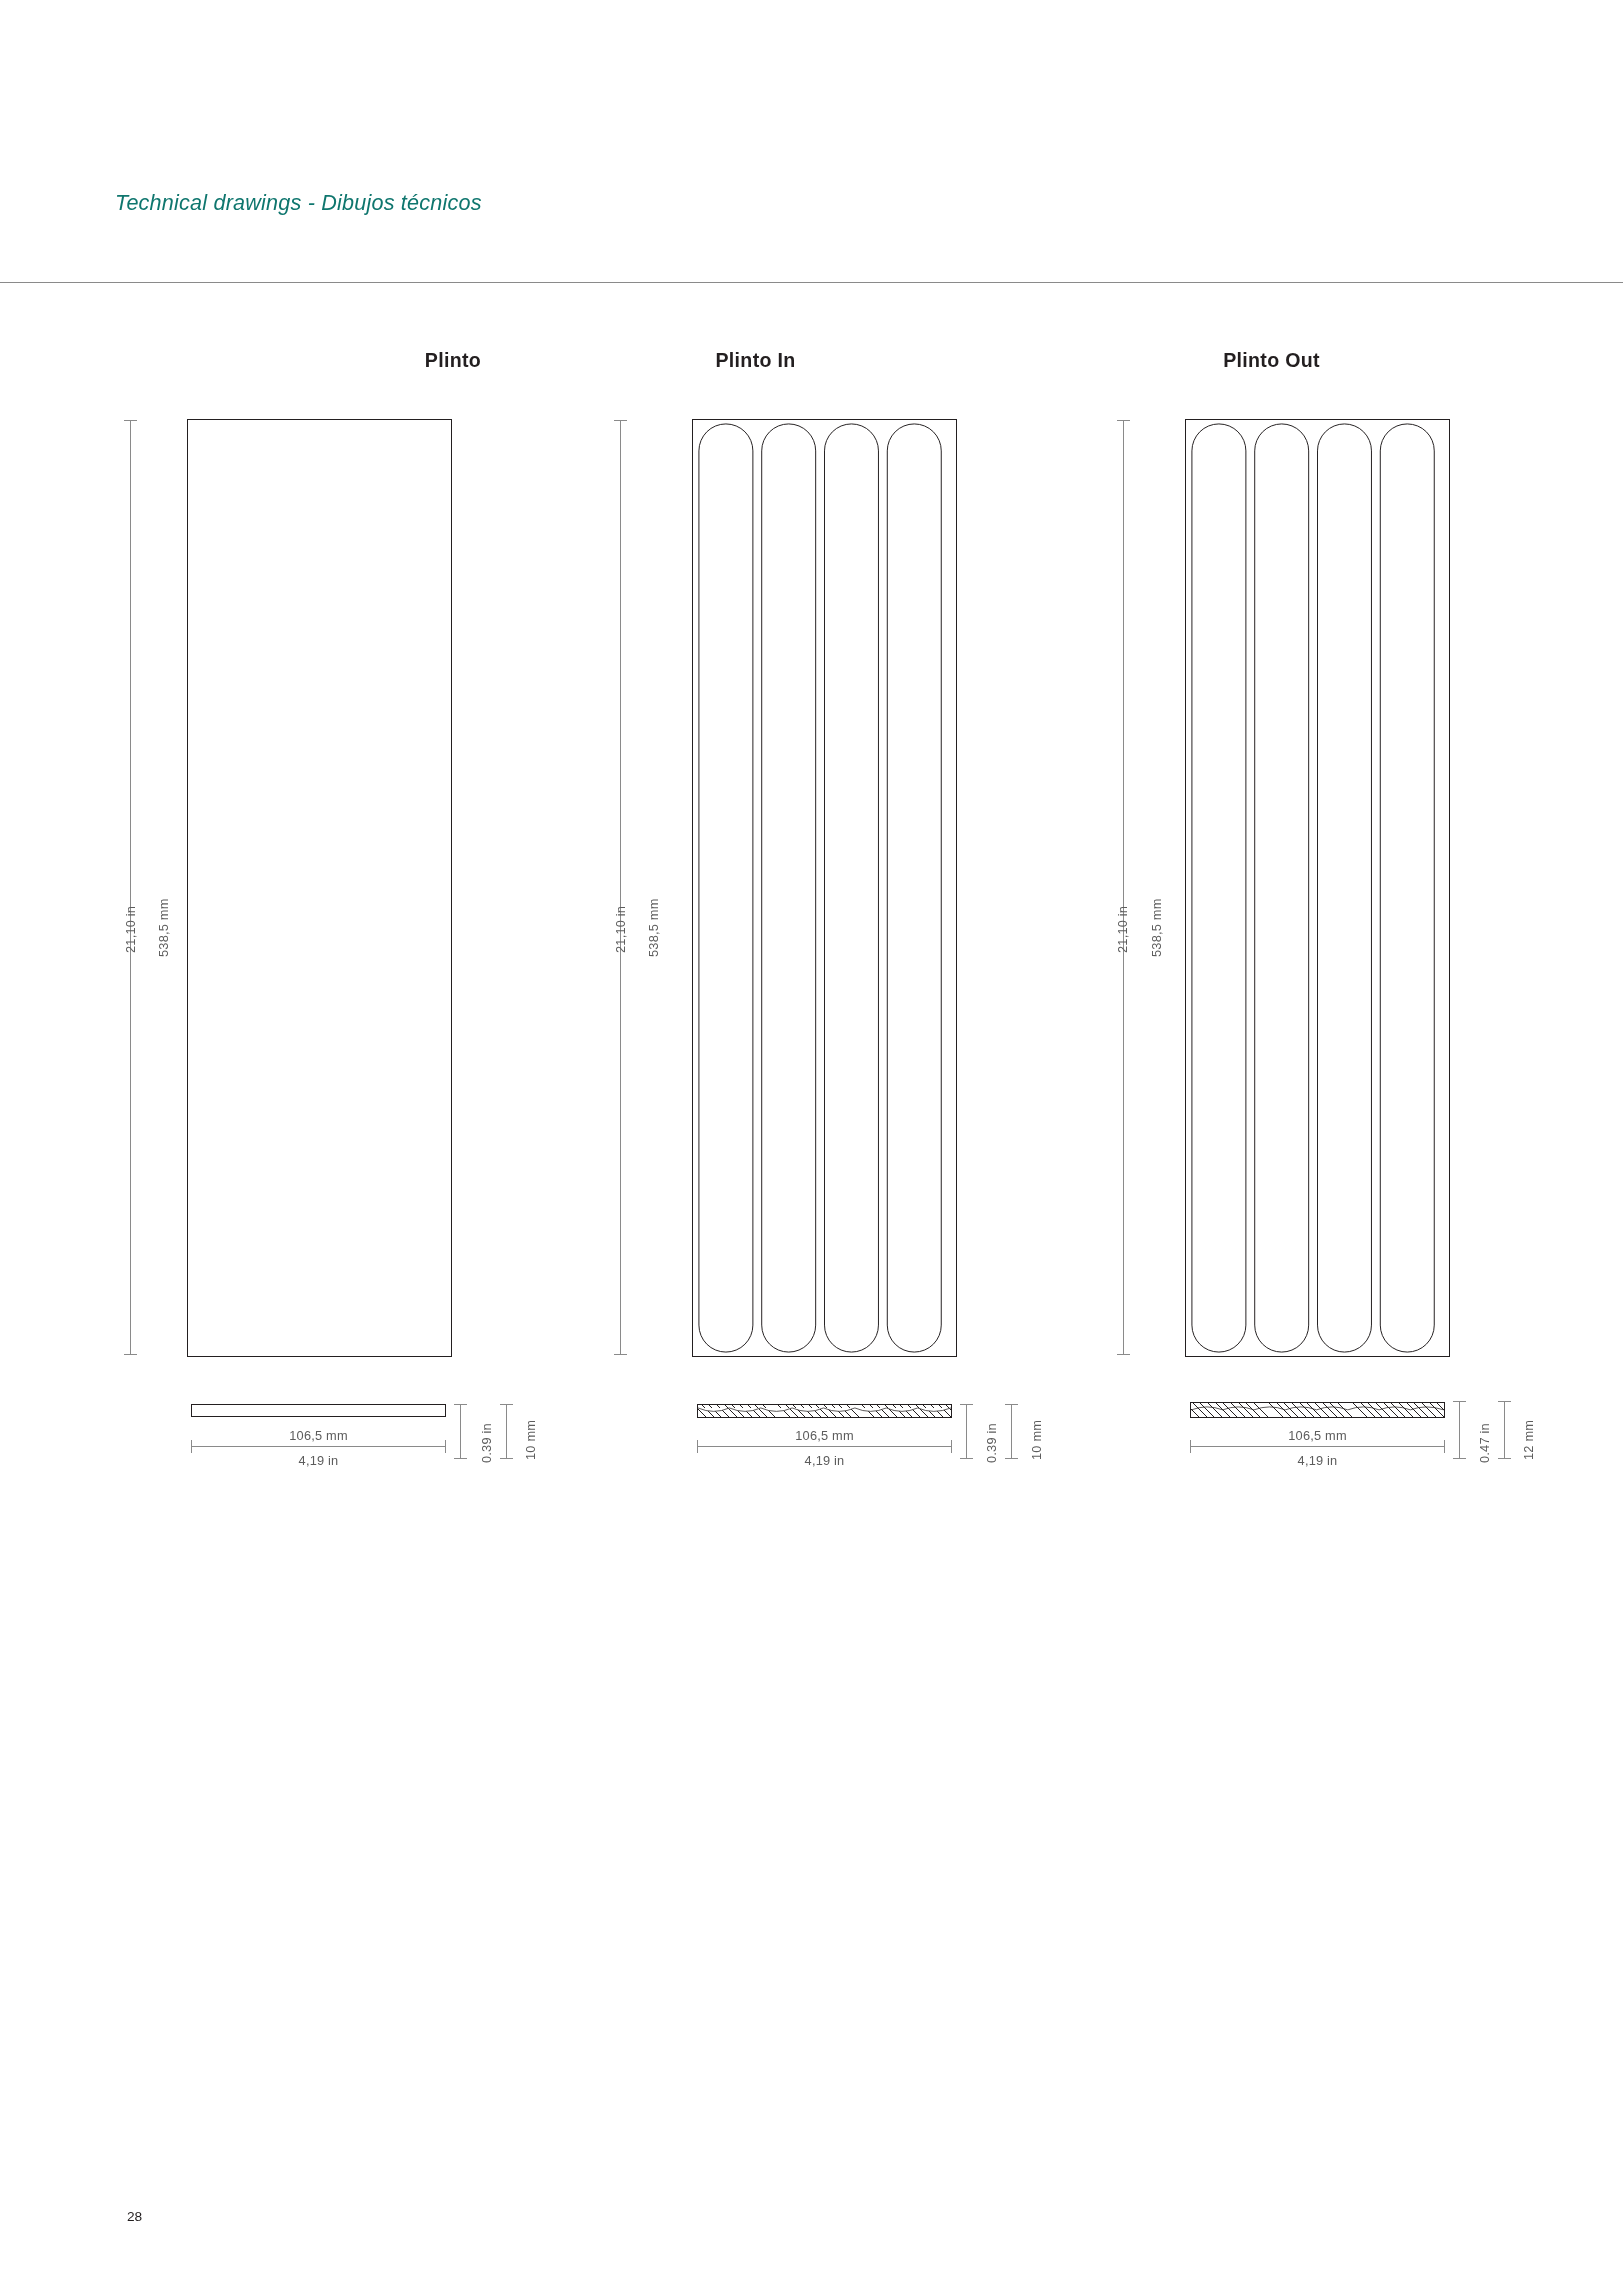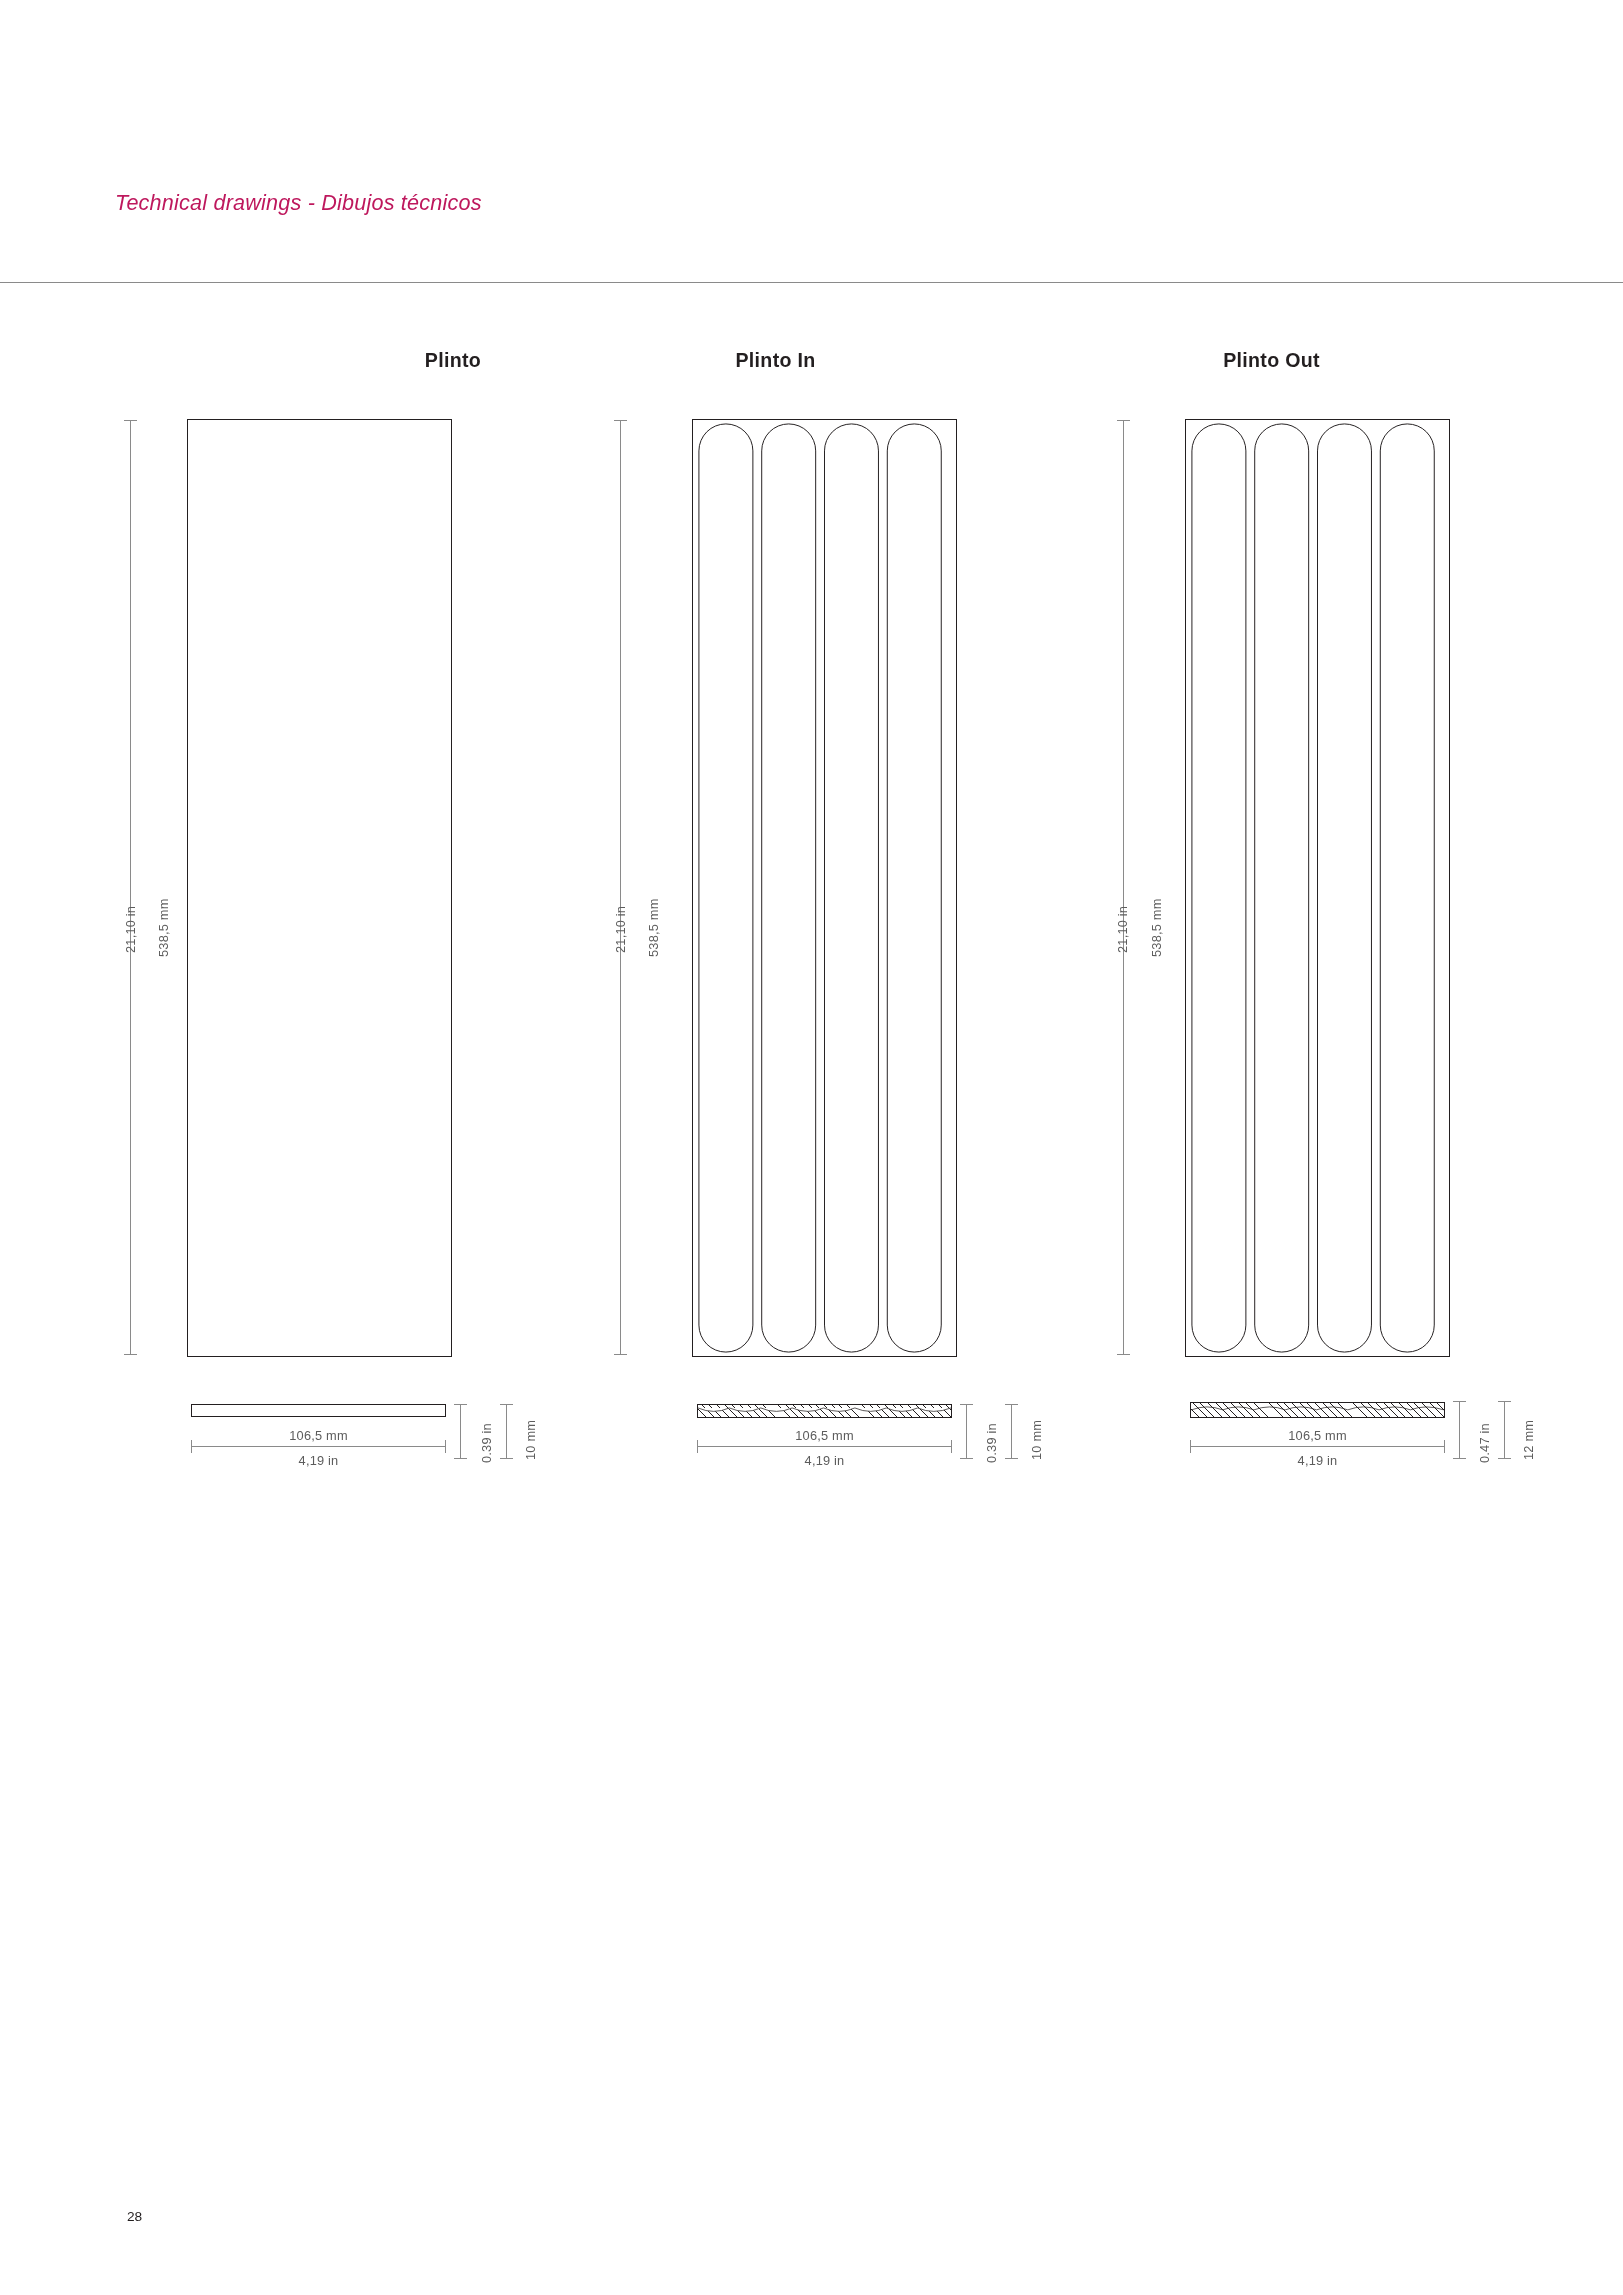--- a/index.html
+++ b/index.html
@@ -24,21 +24,21 @@
     width: 1623px;
     height: 290px;
   }
   .header-title {
     position: absolute;
     left: 115px;
     top: 216px;
     font-style: italic;
     font-size: 21.6px;
     letter-spacing: 0.2px;
-    color: #be185d;
+    color: #0f766e;
     white-space: nowrap;
     transform: translateY(-100%);
   }
   .header-rule {
     position: absolute;
     left: 0;
     top: 282px;
     width: 1623px;
     height: 1px;
     background: #8a8a8a;
@@ -212,21 +212,21 @@
       <div class="vlabel" style="left:523px; top:56px;">10 mm</div>
       <div class="tdim" style="left:460px; top:0; height:55px;">
         <div class="cap-top"></div>
         <div class="cap-bot"></div>
       </div>
       <div class="vlabel" style="left:479px; top:59px;">0.39 in</div>
     </div>
   </div>
 
   <div class="col" style="left:501px; width:540px;">
-    <div class="col-title" style="left:78px; width:393px;">Plinto In</div>
+    <div class="col-title" style="left:58px; width:393px;">Plinto In</div>
 
     <div class="vdim" style="left:119px; top:130px; height:935px;">
       <div class="cap-top"></div>
       <div class="cap-bot"></div>
     </div>
     <div class="vlabel" style="left:145px; top:667px;">538,5 mm</div>
     <div class="vlabel" style="left:112px; top:663px;">21,10 in</div>
 
     <div class="face" style="left:191px; top:129px; width:265px; height:938px;">
       <svg width="263" height="936" viewBox="0 0 536 1908">

